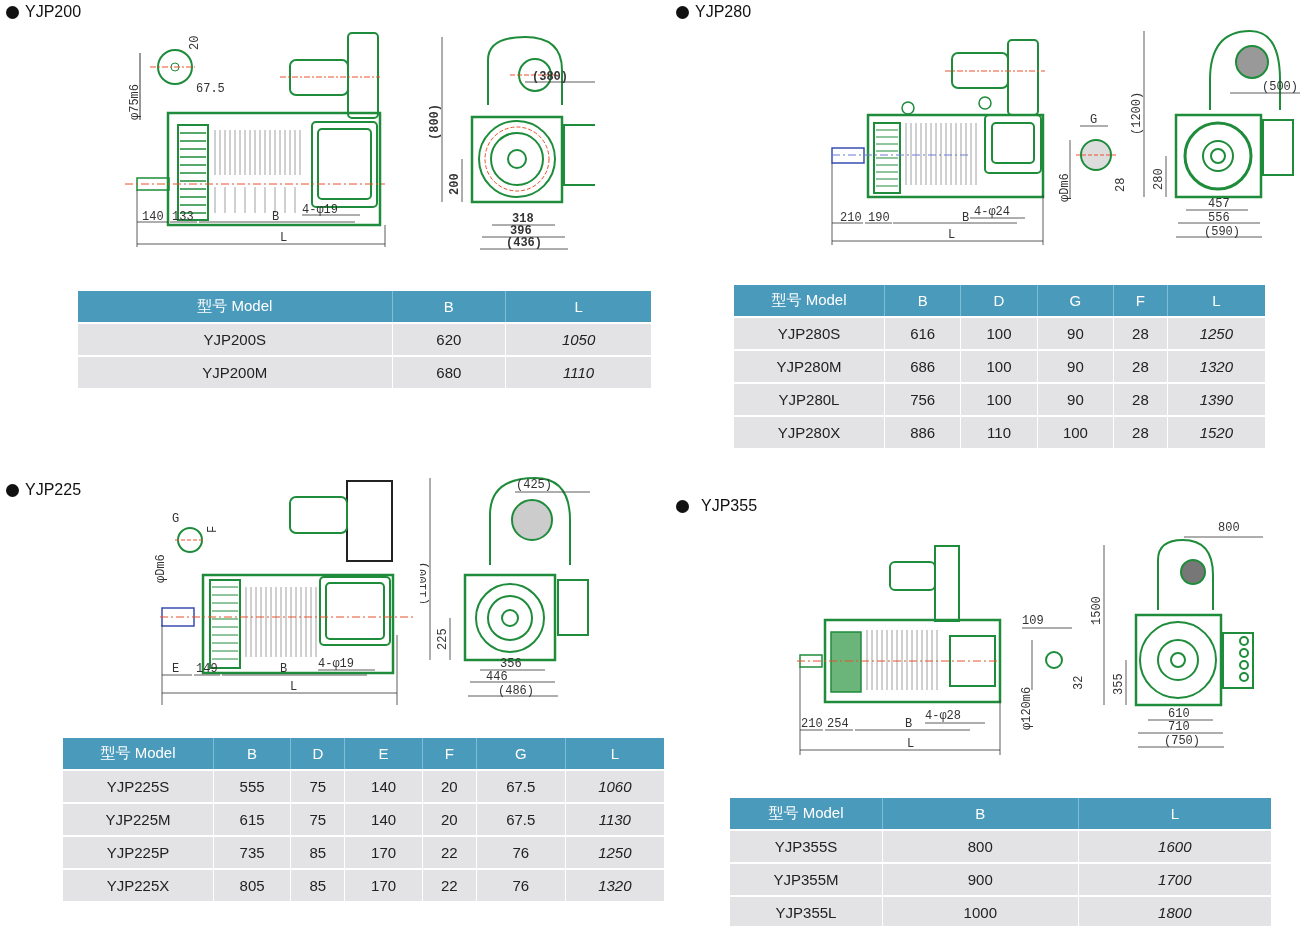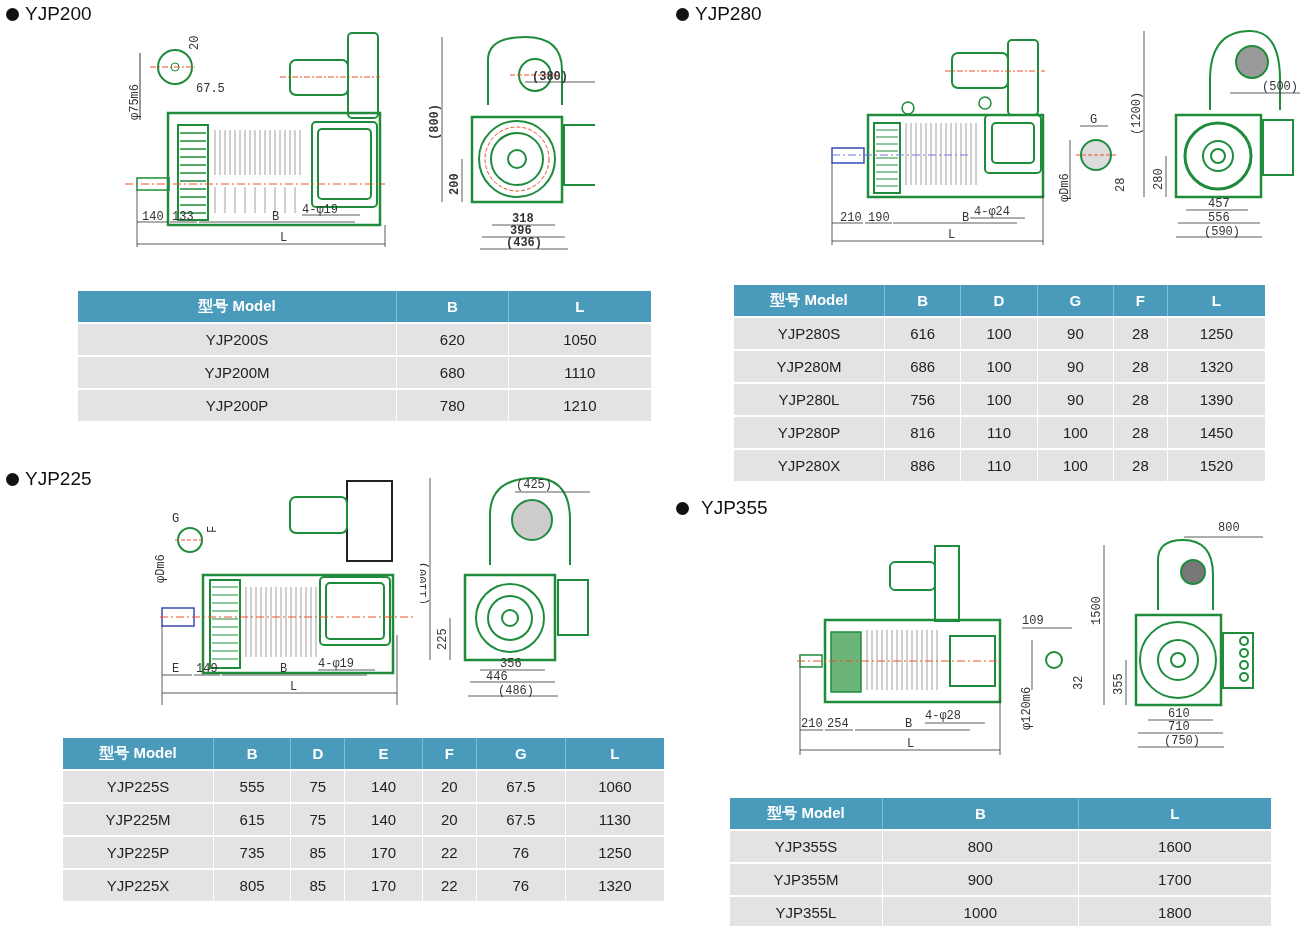--- a/index.html
+++ b/index.html
@@ -1,26 +1,26 @@
 <!DOCTYPE html>
 <html><head>
 <meta charset="utf-8">
 <style>
   html,body{margin:0;padding:0;background:#fff;}
   body{width:1300px;height:926px;position:relative;overflow:hidden;font-family:"Liberation Sans",sans-serif;color:#222;}
-  .section-title{position:absolute;font-size:19px;font-weight:normal;color:#111;display:flex;align-items:center;gap:6px;}
+  .section-title{position:absolute;font-size:16px;font-weight:normal;color:#111;display:flex;align-items:center;gap:6px;}
   .bullet{display:inline-block;width:13px;height:13px;border-radius:50%;background:#111;}
   .drawing{position:absolute;}
   .drawing svg{width:100%;height:100%;display:block;}
   .dimtext{font-family:"Liberation Mono",monospace;font-size:12px;fill:#333;}
   table.spec{position:absolute;border-collapse:collapse;font-size:15px;}
-  table.spec th{background:#4a9abc;color:#fff;font-weight:bold;height:29px;text-align:center;border-right:1px solid #7fbcd6;}
+  table.spec th{background:#4a9abc;color:#fff;font-weight:normal;height:29px;text-align:center;border-right:1px solid #7fbcd6;}
   table.spec th:last-child{border-right:none;}
   table.spec td{background:#e3e3e5;height:29px;text-align:center;color:#222;border-top:2px solid #fff;border-right:1px solid #fff;}
-  table.spec td:last-child{border-right:none;}
+  table.spec td:last-child{border-right:none;font-style:italic;}
 </style>
 </head>
 <body>
 
 <div class="section-title" style="left:6px;top:3px;">
   <span class="bullet"></span>
   <span>YJP200</span>
 </div>
 
 <div class="drawing" style="left:120px;top:25px;width:280px;height:225px;">
@@ -145,25 +145,20 @@
     <tr>
         <td>YJP200S</td>
         <td>620</td>
         <td>1050</td>
       </tr>
     <tr>
         <td>YJP200M</td>
         <td>680</td>
         <td>1110</td>
       </tr>
-    <tr>
-        <td>YJP200P</td>
-        <td>780</td>
-        <td>1210</td>
-      </tr>
   </tbody>
 </table>
 
 <div class="section-title" style="left:676px;top:3px;">
   <span class="bullet"></span>
   <span>YJP280</span>
 </div>
 
 <div class="drawing" style="left:830px;top:35px;width:225px;height:210px;">
   <svg viewBox="0 0 225 210">
@@ -293,39 +288,31 @@
       </tr>
     <tr>
         <td>YJP280L</td>
         <td>756</td>
         <td>100</td>
         <td>90</td>
         <td>28</td>
         <td>1390</td>
       </tr>
     <tr>
-        <td>YJP280P</td>
-        <td>816</td>
-        <td>110</td>
-        <td>100</td>
-        <td>28</td>
-        <td>1450</td>
-      </tr>
-    <tr>
         <td>YJP280X</td>
         <td>886</td>
         <td>110</td>
         <td>100</td>
         <td>28</td>
         <td>1520</td>
       </tr>
   </tbody>
 </table>
 
-<div class="section-title" style="left:6px;top:468px;">
+<div class="section-title" style="left:6px;top:481px;">
   <span class="bullet"></span>
   <span>YJP225</span>
 </div>
 
 <div class="drawing" style="left:150px;top:475px;width:270px;height:230px;">
   <svg viewBox="0 0 270 230">
     <circle cx="40" cy="65" r="12" fill="none" stroke="#1e8c3a" stroke-width="2"></circle>
     <line x1="25" y1="65" x2="55" y2="65" stroke="#e8502a" stroke-dasharray="4 2"></line>
     <text class="dimtext" x="22" y="47">G</text>
     <text class="dimtext" transform="translate(66,58) rotate(-90)">F</text>

